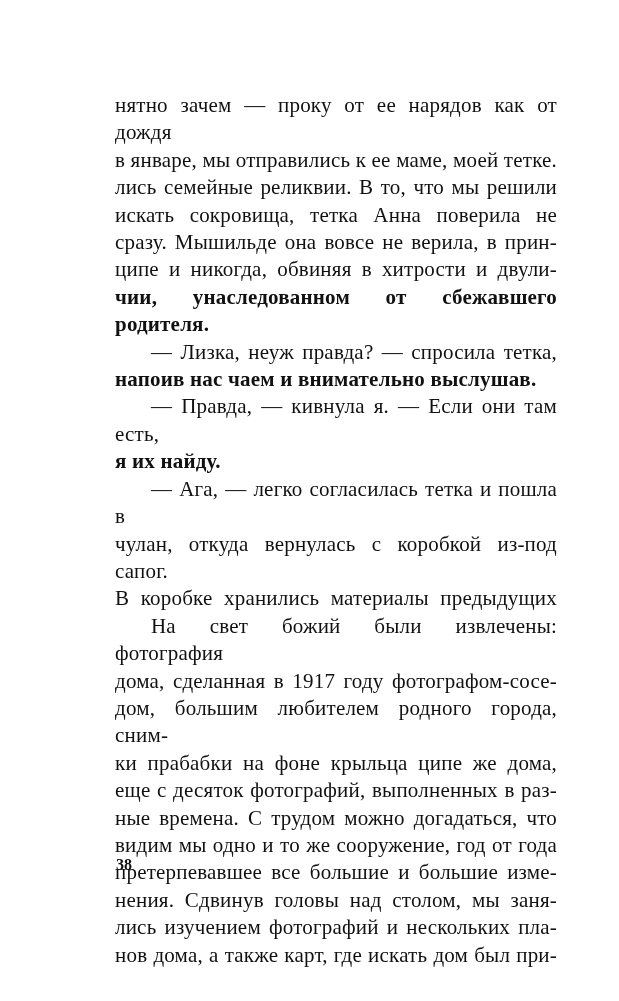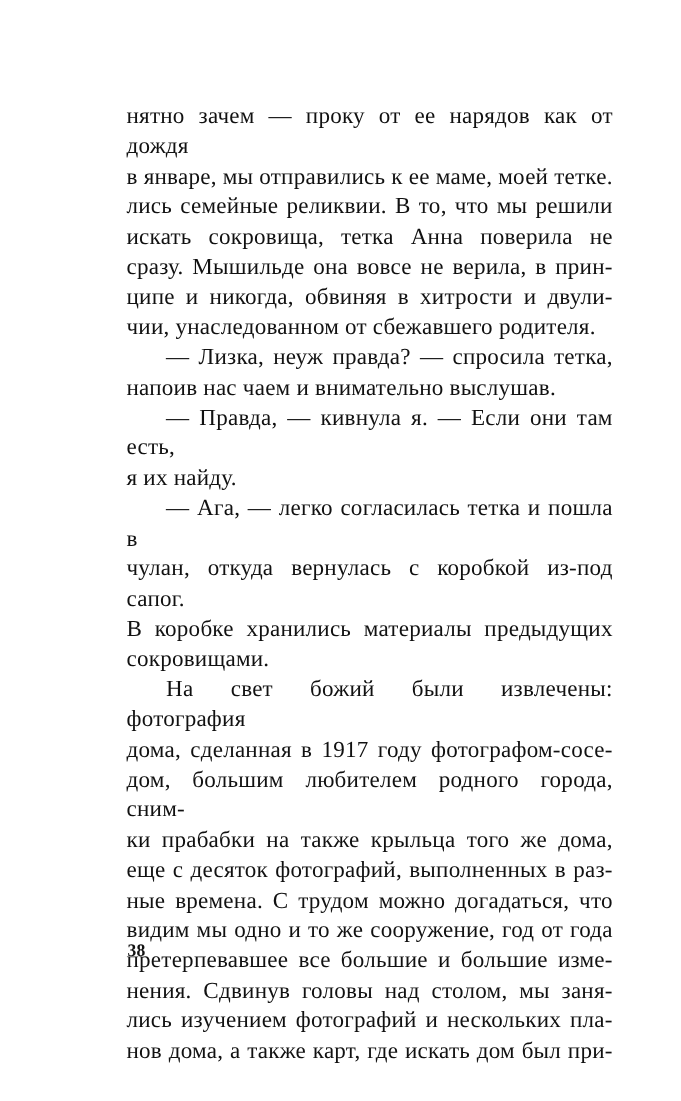--- a/index.html
+++ b/index.html
@@ -25,20 +25,21 @@
     line-height: 27.4px;
     letter-spacing: 0.2px;
   }
   .text-line {
     text-align: justify;
     text-align-last: justify;
     white-space: normal;
   }
   .text-line.para-last {
     text-align-last: left;
+    font-weight: bold;
   }
   .text-line.para-indent {
     text-indent: 36px;
   }
   .page-number {
     position: absolute;
     left: 116px;
     top: 856px;
     font-size: 16px;
     font-weight: bold;
@@ -58,25 +59,24 @@
       <div class="text-line">сразу. Мышильде она вовсе не верила, в прин-</div>
       <div class="text-line">ципе и никогда, обвиняя в хитрости и двули-</div>
       <div class="text-line para-last">чии, унаследованном от сбежавшего родителя.</div>
       <div class="text-line para-indent">— Лизка, неуж правда? — спросила тетка,</div>
       <div class="text-line para-last">напоив нас чаем и внимательно выслушав.</div>
       <div class="text-line para-indent">— Правда, — кивнула я. — Если они там есть,</div>
       <div class="text-line para-last">я их найду.</div>
       <div class="text-line para-indent">— Ага, — легко согласилась тетка и пошла в</div>
       <div class="text-line">чулан, откуда вернулась с коробкой из-под сапог.</div>
       <div class="text-line">В коробке хранились материалы предыдущих</div>
-      <div class="text-line para-last">сокровищами.</div>
       <div class="text-line para-indent">На свет божий были извлечены: фотография</div>
       <div class="text-line">дома, сделанная в 1917 году фотографом-сосе-</div>
       <div class="text-line">дом, большим любителем родного города, сним-</div>
-      <div class="text-line">ки прабабки на также крыльца того же дома,</div>
+      <div class="text-line">ки прабабки на фоне крыльца ципе же дома,</div>
       <div class="text-line">еще с десяток фотографий, выполненных в раз-</div>
       <div class="text-line">ные времена. С трудом можно догадаться, что</div>
       <div class="text-line">видим мы одно и то же сооружение, год от года</div>
       <div class="text-line">претерпевавшее все большие и большие изме-</div>
       <div class="text-line">нения. Сдвинув головы над столом, мы заня-</div>
       <div class="text-line">лись изучением фотографий и нескольких пла-</div>
       <div class="text-line">нов дома, а также карт, где искать дом был при-</div>
     </div>
   <div class="page-number">38</div>
 </div>

